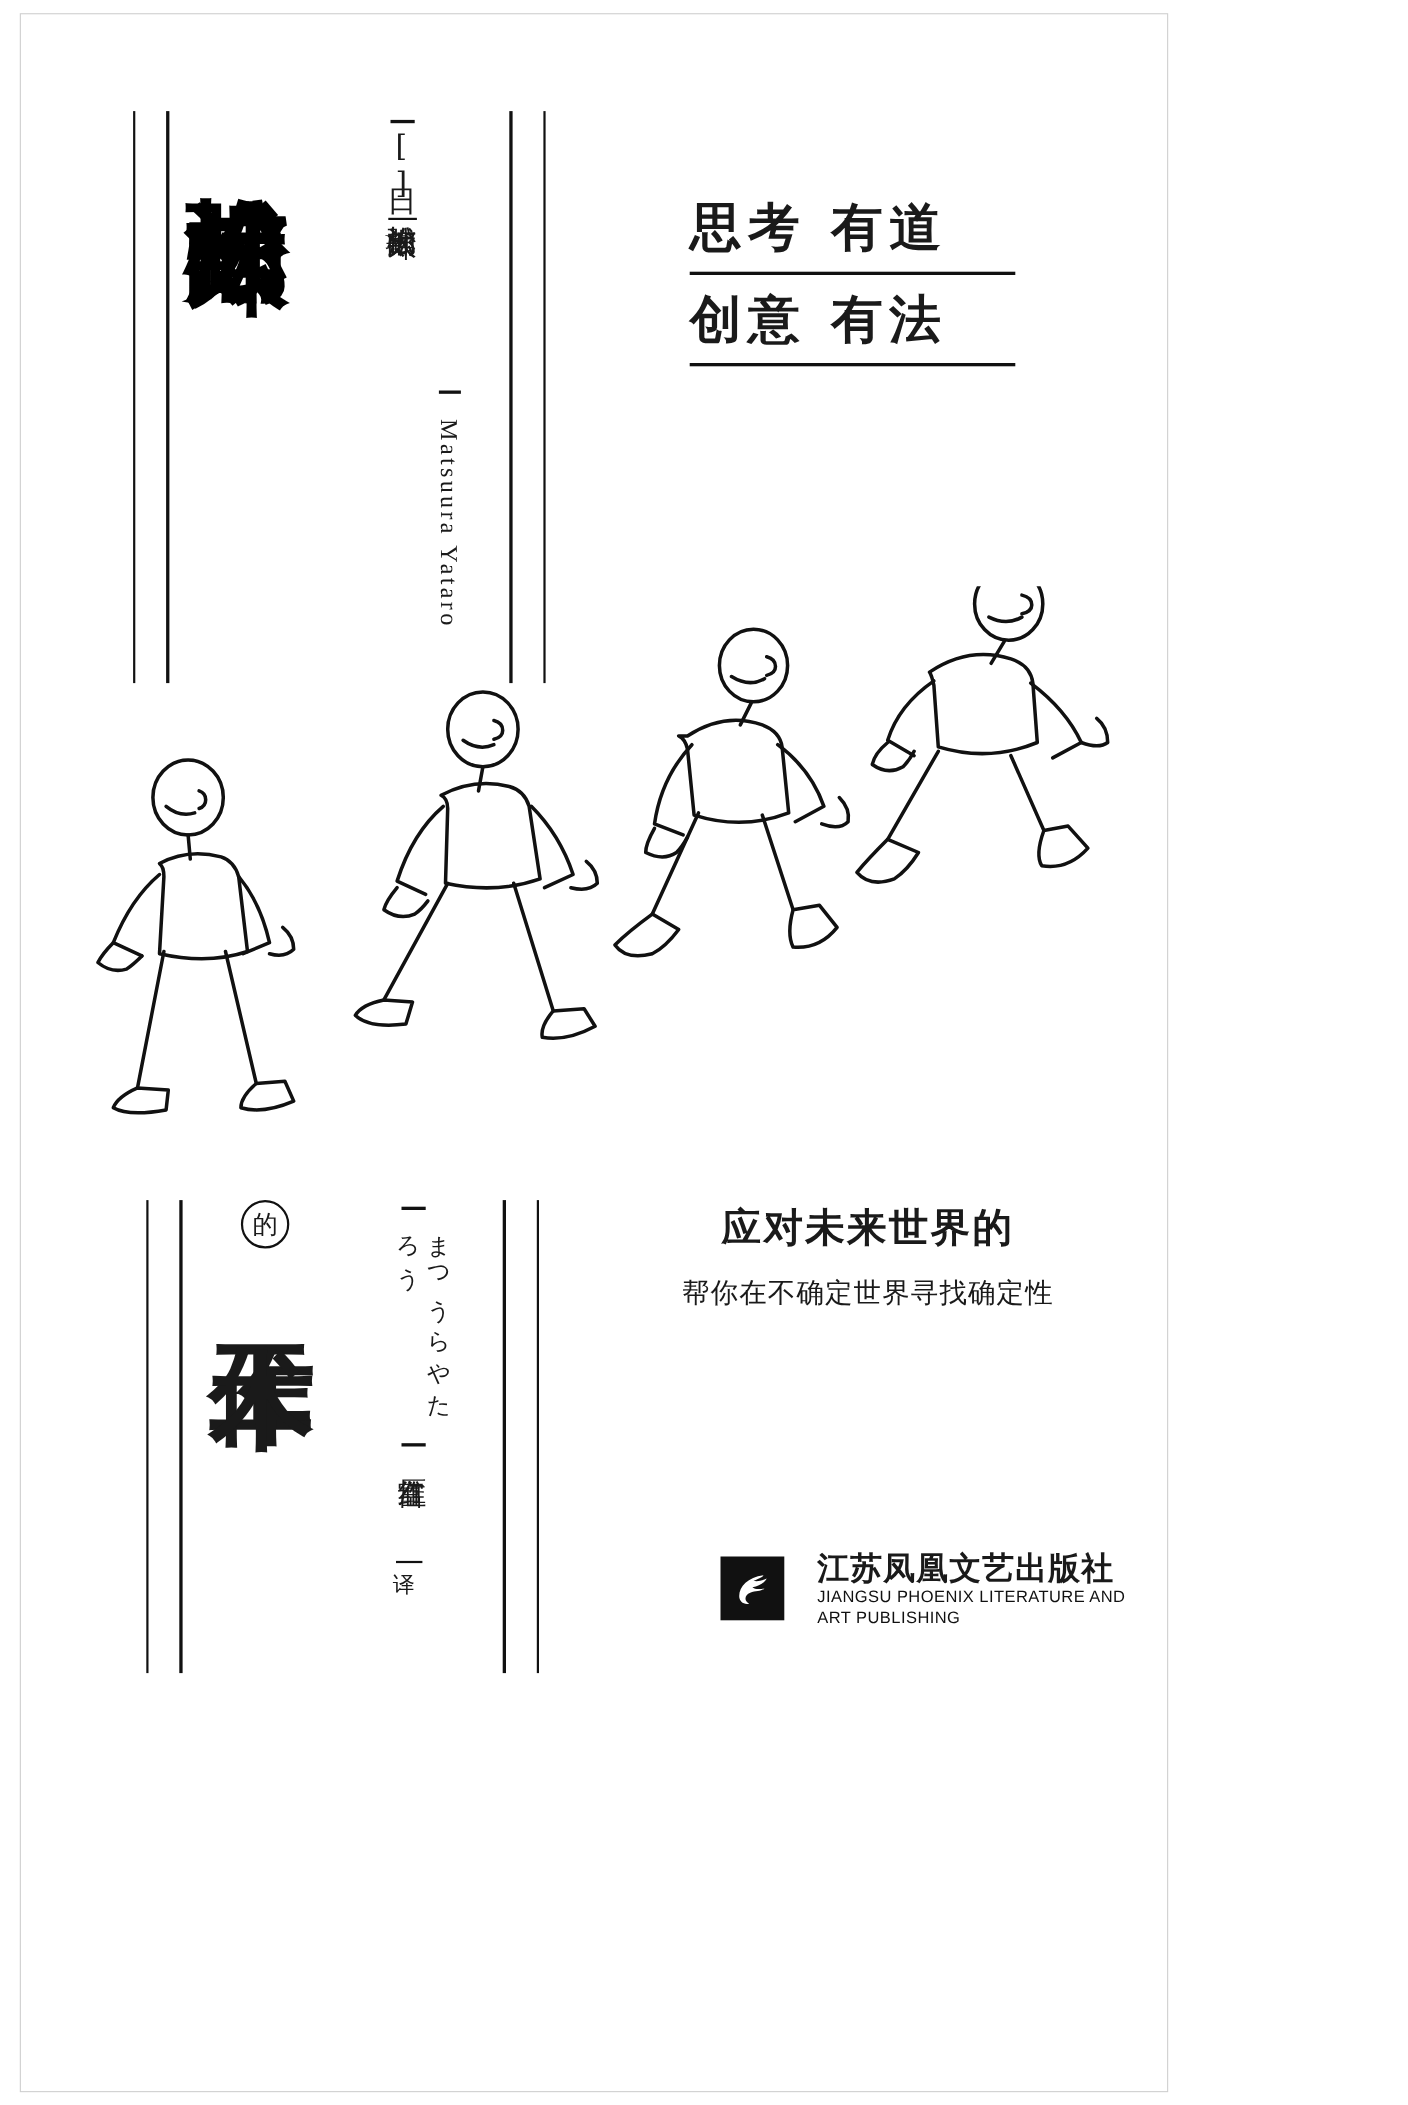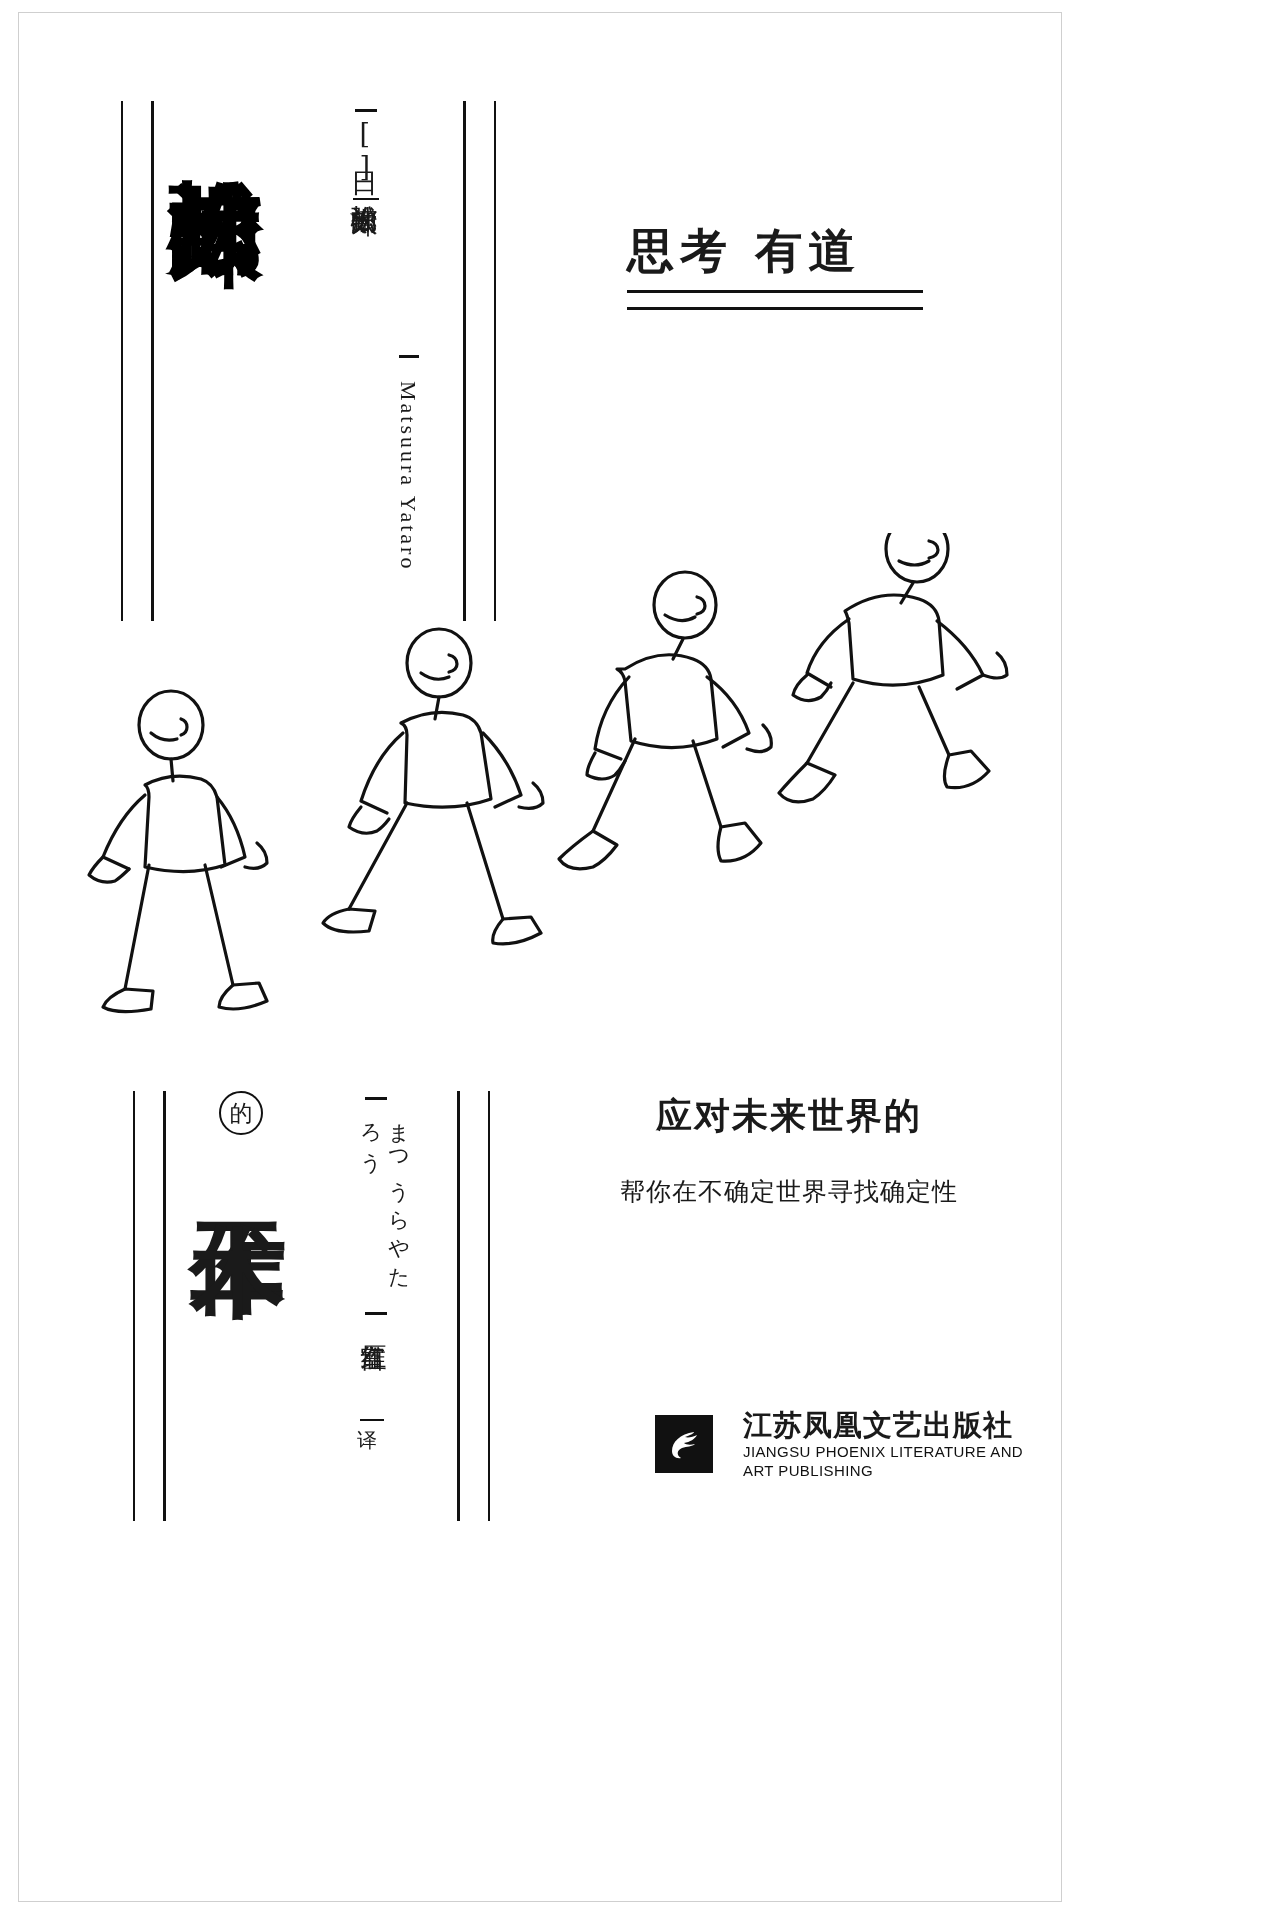--- a/index.html
+++ b/index.html
@@ -126,21 +126,20 @@
     width: 320px;
   }
   .tagline .line {
     font-family: "DejaVu Serif", "Liberation Serif", serif;
     font-weight: 700;
     font-size: 47px;
     letter-spacing: 6px;
     line-height: 1.15;
     white-space: nowrap;
     padding-bottom: 4px;
-    margin-top: 43px;
   }
   .tagline .sep {
     border-bottom: 3px solid #111;
     width: 296px;
     margin: 8px 0 14px 0;
   }
   .tagline .sep.last {
     margin-bottom: 0;
   }
 
@@ -264,21 +263,21 @@
     font-family: Liberation Serif, serif;
     font-weight: 700;
     font-size: 36px;
     letter-spacing: 2px;
     line-height: 1.5;
   }
   .blurb .b3 {
     font-family: "DejaVu Serif", "Liberation Serif", serif;
     font-size: 25px;
     letter-spacing: 1px;
-    margin-top: 32px;
+    margin-top: 16px;
   }
 
   
   .publisher {
     position: absolute;
     left: 636px;
     top: 1394px;
     display: flex;
     align-items: center;
     gap: 30px;
@@ -332,20 +331,21 @@
     </div>
     <div class="author-dash"></div>
     <div class="author-role">著</div>
     <div class="romaji-dash"></div>
     <div class="author-romaji">Matsuura Yataro</div>
   </div>
 
   <div class="tagline">
     <div class="line">思考 有道</div>
     <div class="sep"></div>
+    <div class="line">创意 有法</div>
     <div class="sep last"></div>
   </div>
 
   <div class="illustration">
     <svg width="960" height="540" viewBox="0 0 960 540" fill="none" stroke="#111" stroke-width="3.2" stroke-linecap="round" stroke-linejoin="round">
 
       <g>
         <ellipse cx="112" cy="192" rx="32" ry="34"></ellipse>
         <path d="M92 200 q12 10 26 6"></path>
         <path d="M122 186 q6 2 6 8 q0 6 -6 8"></path>

